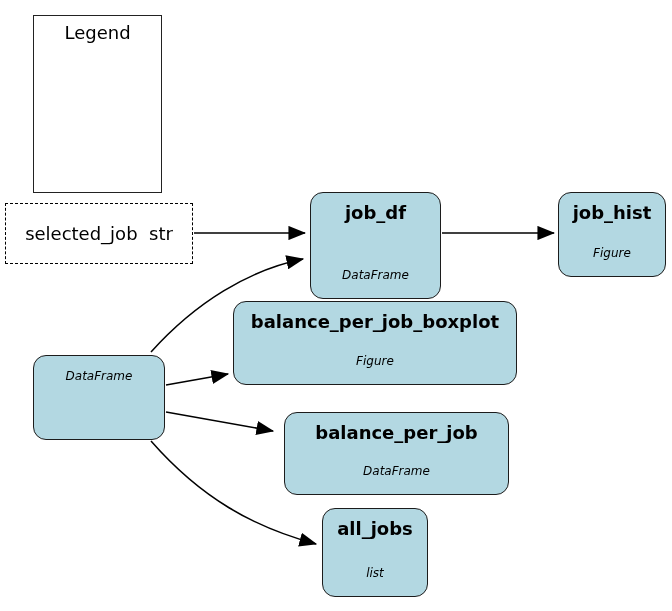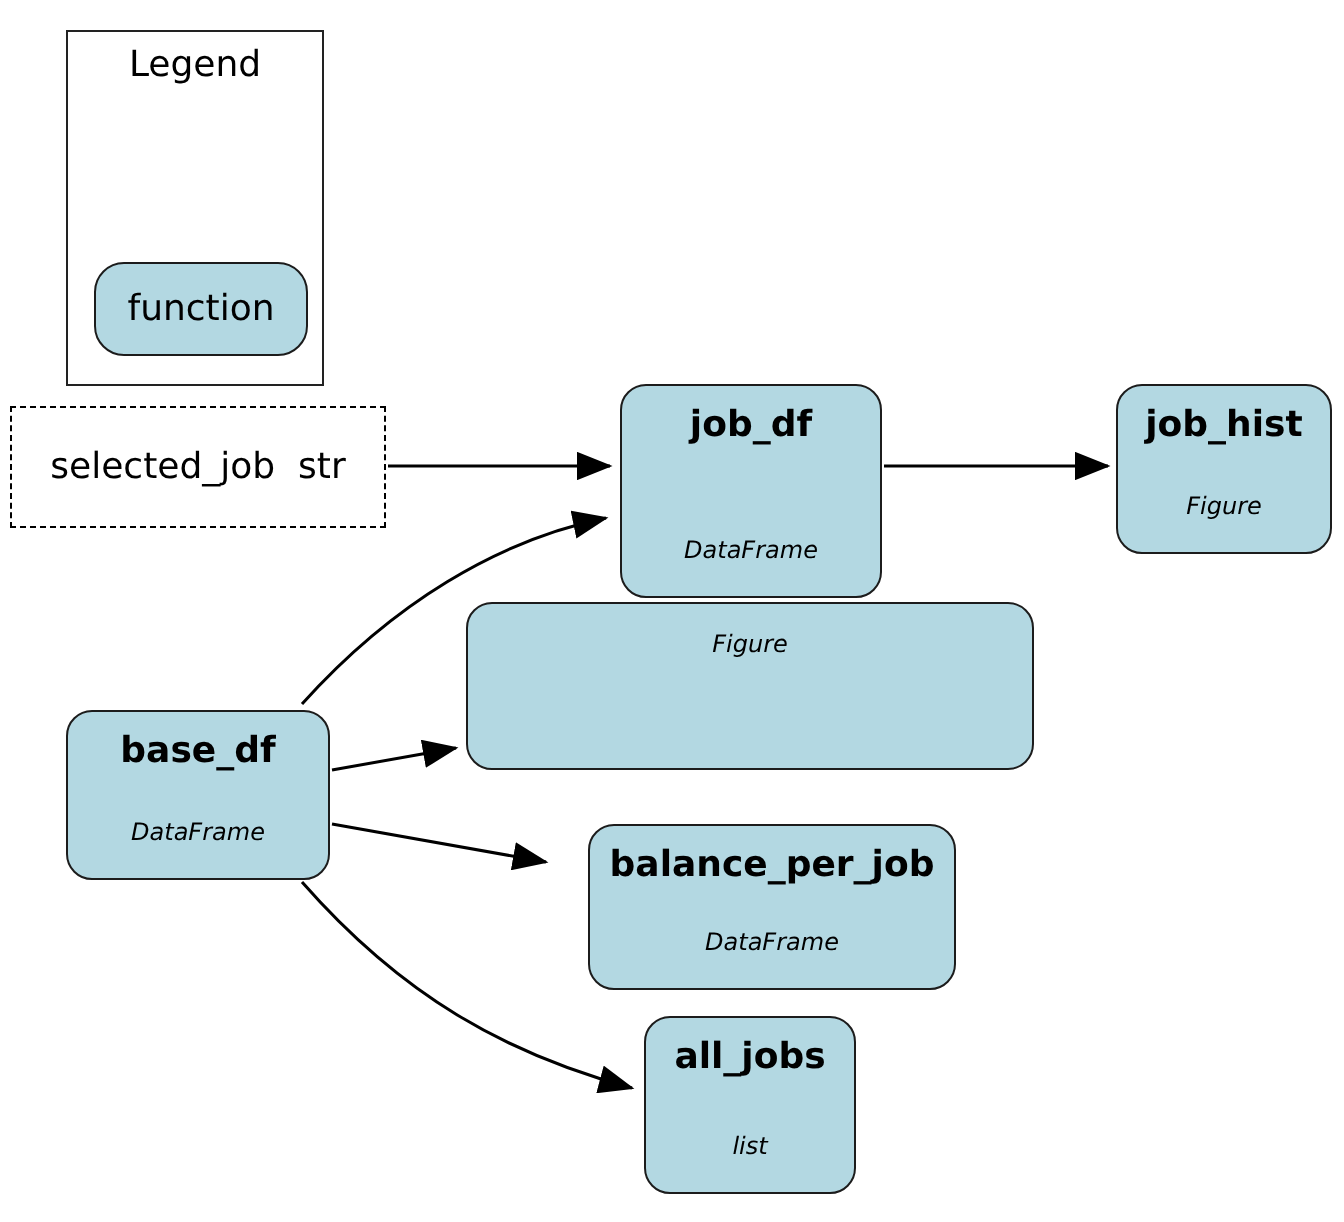--- a/index.html
+++ b/index.html
@@ -129,47 +129,46 @@
     <path class="edge" d="M194,233 L305,233" marker-end="url(#arrow)"></path>
     <path class="edge" d="M442,233 L554,233" marker-end="url(#arrow)"></path>
     <path class="edge" d="M151,352 C196,302 249,270 303,259" marker-end="url(#arrow)"></path>
     <path class="edge" d="M166,385 L228,374" marker-end="url(#arrow)"></path>
     <path class="edge" d="M166,412 L273,431" marker-end="url(#arrow)"></path>
     <path class="edge" d="M151,441 C201,498 253,527 316,544" marker-end="url(#arrow)"></path>
   </svg>
 
   <div id="legend-box">
     <div id="legend-title">Legend</div>
-    <div id="legend-function">function</div>
   </div>
 
   <div class="inode" style="left:5px; top:203px; width:188px; height:61px;">
     <span>selected_job  str</span>
   </div>
 
   <div class="fnode" style="left:310px; top:192px; width:131px; height:107px;">
     <span class="ntitle">job_df</span>
     <span class="ntype">DataFrame</span>
   </div>
 
   <div class="fnode" style="left:558px; top:192px; width:108px; height:85px;">
     <span class="ntitle">job_hist</span>
     <span class="ntype">Figure</span>
   </div>
 
   <div class="fnode" style="left:233px; top:301px; width:284px; height:84px;">
+    <span class="ntitle">balance_per_job_boxplot</span>
     <span class="ntype">Figure</span>
   </div>
 
   <div class="fnode" style="left:33px; top:355px; width:132px; height:85px;">
-    <span class="ntitle">base_df</span>
     <span class="ntype">DataFrame</span>
   </div>
 
-  <div class="fnode" style="left:294px; top:412px; width:184px; height:83px;">
+  <div class="fnode" style="left:284px; top:412px; width:225px; height:83px;">
     <span class="ntitle">balance_per_job</span>
     <span class="ntype">DataFrame</span>
   </div>
 
   <div class="fnode" style="left:322px; top:508px; width:106px; height:89px;">
     <span class="ntitle">all_jobs</span>
     <span class="ntype">list</span>
   </div>
 
 </div>

